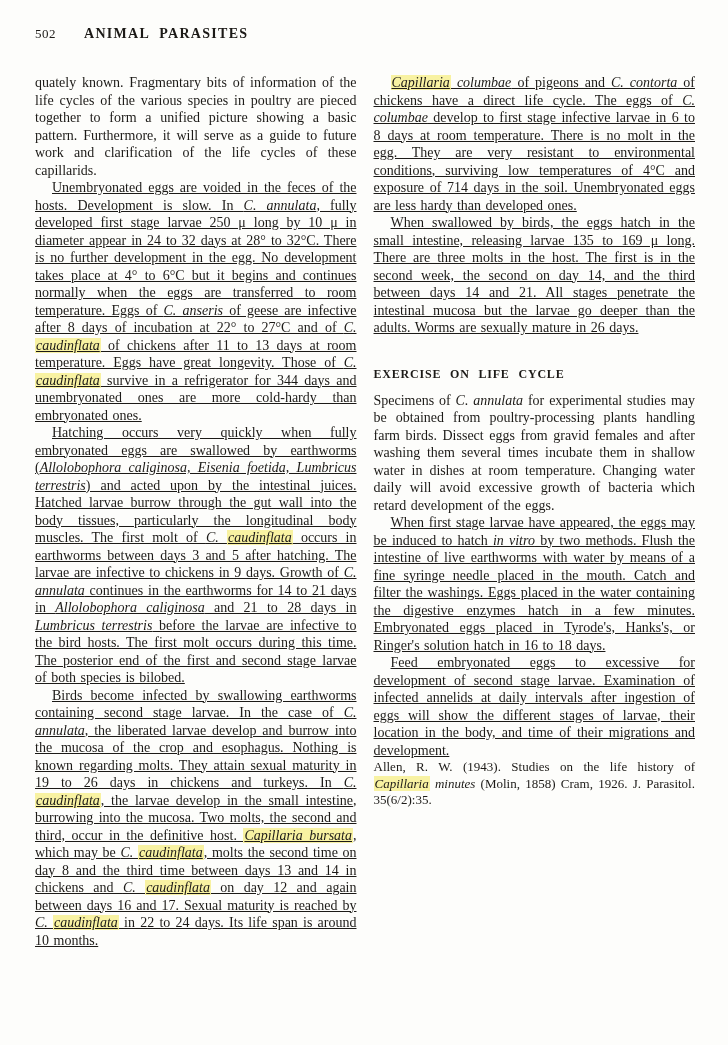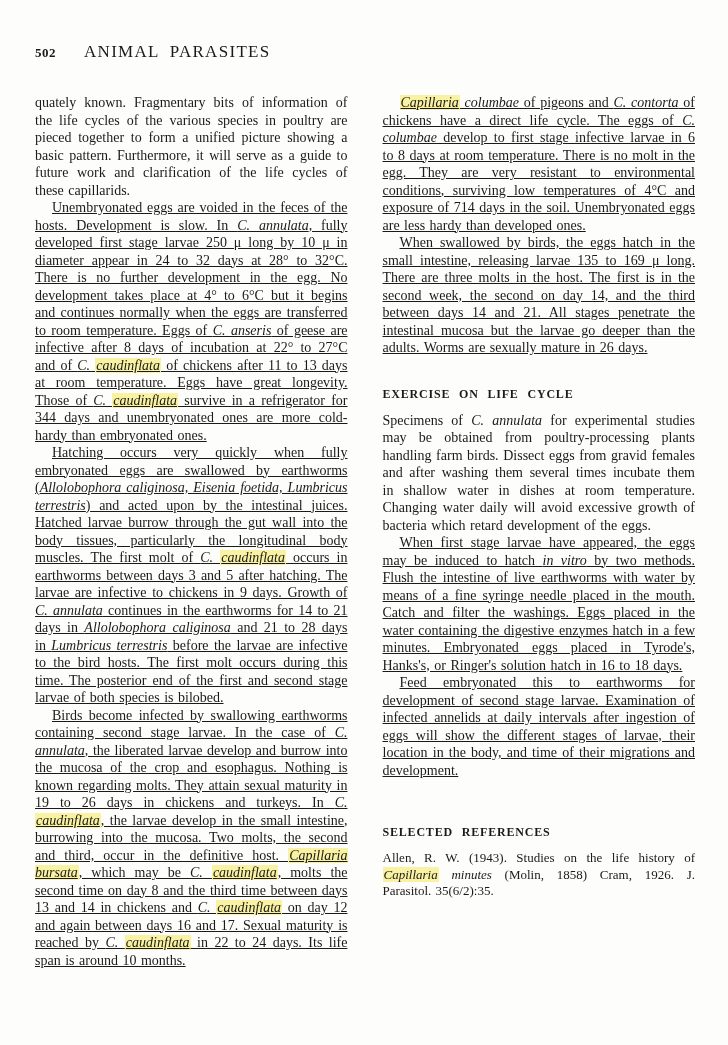--- a/index.html
+++ b/index.html
@@ -14,33 +14,32 @@
     padding: 26px 33px 0 35px;
   }
   .page-header {
     display: flex;
     align-items: baseline;
     gap: 28px;
     margin-bottom: 32px;
   }
   .page-number {
     font-size: 13px;
-    font-weight: bold;
+    font-weight: normal;
     letter-spacing: .5px;
   }
   .running-head {
-    font-size: 17px;
-    font-weight: normal;
+    font-size: 14px;
+    font-weight: bold;
     letter-spacing: 1.3px;
     word-spacing: 5px;
-    margin-top: 16px;
   }
   .columns {
     display: flex;
-    gap: 35px;
+    gap: 17px;
   }
   .column { width: 322px; }
   .para {
     margin: 0;
     font-size: 14px;
     line-height: 17.5px;
     text-align: justify;
     word-spacing: 1px;
   }
   .para.indent { text-indent: 17px; text-decoration: underline; }
@@ -76,17 +75,16 @@
       <p class="para indent"><span>Unembryonated eggs are voided in the feces of the hosts. Development is slow. In </span><span class="it">C. annulata</span><span>, fully developed first stage larvae 250 μ long by 10 μ in diameter appear in 24 to 32 days at 28° to 32°C. There is no further development in the egg. No development takes place at 4° to 6°C but it begins and continues normally when the eggs are transferred to room temperature. Eggs of </span><span class="it">C. anseris</span><span> of geese are infective after 8 days of incubation at 22° to 27°C and of </span><span class="it">C. </span><span class="it hl">caudinflata</span><span> of chickens after 11 to 13 days at room temperature. Eggs have great longevity. Those of </span><span class="it">C. </span><span class="it hl">caudinflata</span><span> survive in a refrigerator for 344 days and unembryonated ones are more cold-hardy than embryonated ones.</span></p>
       <p class="para indent"><span>Hatching occurs very quickly when fully embryonated eggs are swallowed by earthworms (</span><span class="it">Allolobophora caliginosa, Eisenia foetida, Lumbricus terrestris</span><span>) and acted upon by the intestinal juices. Hatched larvae burrow through the gut wall into the body tissues, particularly the longitudinal body muscles. The first molt of </span><span class="it">C. </span><span class="it hl">caudinflata</span><span> occurs in earthworms between days 3 and 5 after hatching. The larvae are infective to chickens in 9 days. Growth of </span><span class="it">C. annulata</span><span> continues in the earthworms for 14 to 21 days in </span><span class="it">Allolobophora caliginosa</span><span> and 21 to 28 days in </span><span class="it">Lumbricus terrestris</span><span> before the larvae are infective to the bird hosts. The first molt occurs during this time. The posterior end of the first and second stage larvae of both species is bilobed.</span></p>
       <p class="para indent"><span>Birds become infected by swallowing earthworms containing second stage larvae. In the case of </span><span class="it">C. annulata</span><span>, the liberated larvae develop and burrow into the mucosa of the crop and esophagus. Nothing is known regarding molts. They attain sexual maturity in 19 to 26 days in chickens and turkeys. In </span><span class="it">C. </span><span class="it hl">caudinflata</span><span>, the larvae develop in the small intestine, burrowing into the mucosa. Two molts, the second and third, occur in the definitive host. </span><span class="it hl">Capillaria bursata</span><span>, which may be </span><span class="it">C. </span><span class="it hl">caudinflata</span><span>, molts the second time on day 8 and the third time between days 13 and 14 in chickens and </span><span class="it">C. </span><span class="it hl">caudinflata</span><span> on day 12 and again between days 16 and 17. Sexual maturity is reached by </span><span class="it">C. </span><span class="it hl">caudinflata</span><span> in 22 to 24 days. Its life span is around 10 months.</span></p>
     </section>
   <section class="column">
       <p class="para indent"><span class="it hl">Capillaria</span><span class="it"> columbae</span><span> of pigeons and </span><span class="it">C. contorta</span><span> of chickens have a direct life cycle. The eggs of </span><span class="it">C. columbae</span><span> develop to first stage infective larvae in 6 to 8 days at room temperature. There is no molt in the egg. They are very resistant to environmental conditions, surviving low temperatures of 4°C and exposure of 714 days in the soil. Unembryonated eggs are less hardy than developed ones.</span></p>
       <p class="para indent"><span>When swallowed by birds, the eggs hatch in the small intestine, releasing larvae 135 to 169 μ long. There are three molts in the host. The first is in the second week, the second on day 14, and the third between days 14 and 21. All stages penetrate the intestinal mucosa but the larvae go deeper than the adults. Worms are sexually mature in 26 days.</span></p>
       <h2 class="section-heading">EXERCISE ON LIFE CYCLE</h2>
       <p class="para"><span>Specimens of </span><span class="it">C. annulata</span><span> for experimental studies may be obtained from poultry-processing plants handling farm birds. Dissect eggs from gravid females and after washing them several times incubate them in shallow water in dishes at room temperature. Changing water daily will avoid excessive growth of bacteria which retard development of the eggs.</span></p>
       <p class="para indent"><span>When first stage larvae have appeared, the eggs may be induced to hatch </span><span class="it">in vitro</span><span> by two methods. Flush the intestine of live earthworms with water by means of a fine syringe needle placed in the mouth. Catch and filter the washings. Eggs placed in the water containing the digestive enzymes hatch in a few minutes. Embryonated eggs placed in Tyrode's, Hanks's, or Ringer's solution hatch in 16 to 18 days.</span></p>
-      <p class="para indent"><span>Feed embryonated this to earthworms for development of second stage larvae. Examination of infected annelids at daily intervals after ingestion of eggs will show the different stages of larvae, their location in the body, and time of their migrations and development.</span></p>
-      <h2 class="section-heading gap-large">SELECTED REFERENCES</h2>
+      <p class="para indent"><span>Feed embryonated eggs to excessive for development of second stage larvae. Examination of infected annelids at daily intervals after ingestion of eggs will show the different stages of larvae, their location in the body, and time of their migrations and development.</span></p>
       <p class="para reference"><span>Allen, R. W. (1943). Studies on the life history of </span><span class="it hl">Capillaria</span><span class="it"> minutes</span><span> (Molin, 1858) Cram, 1926. J. Parasitol. 35(6/2):35.</span></p>
     </section>
 </div>
 
 </body></html>

